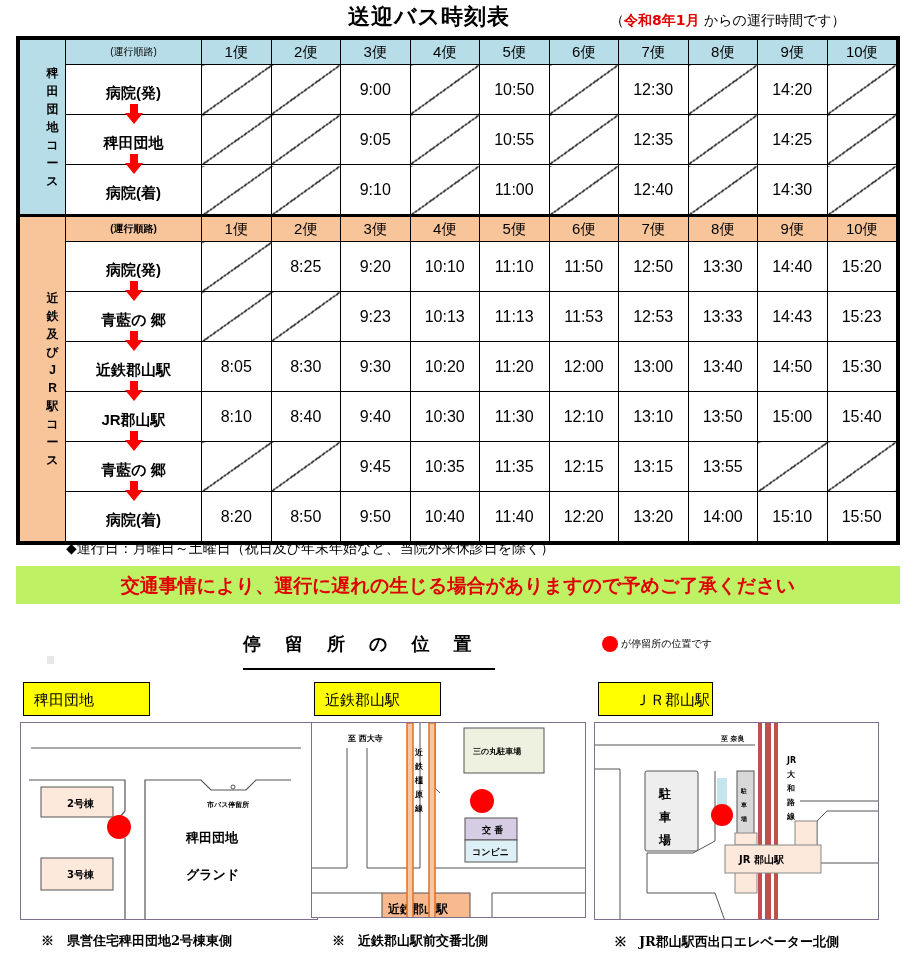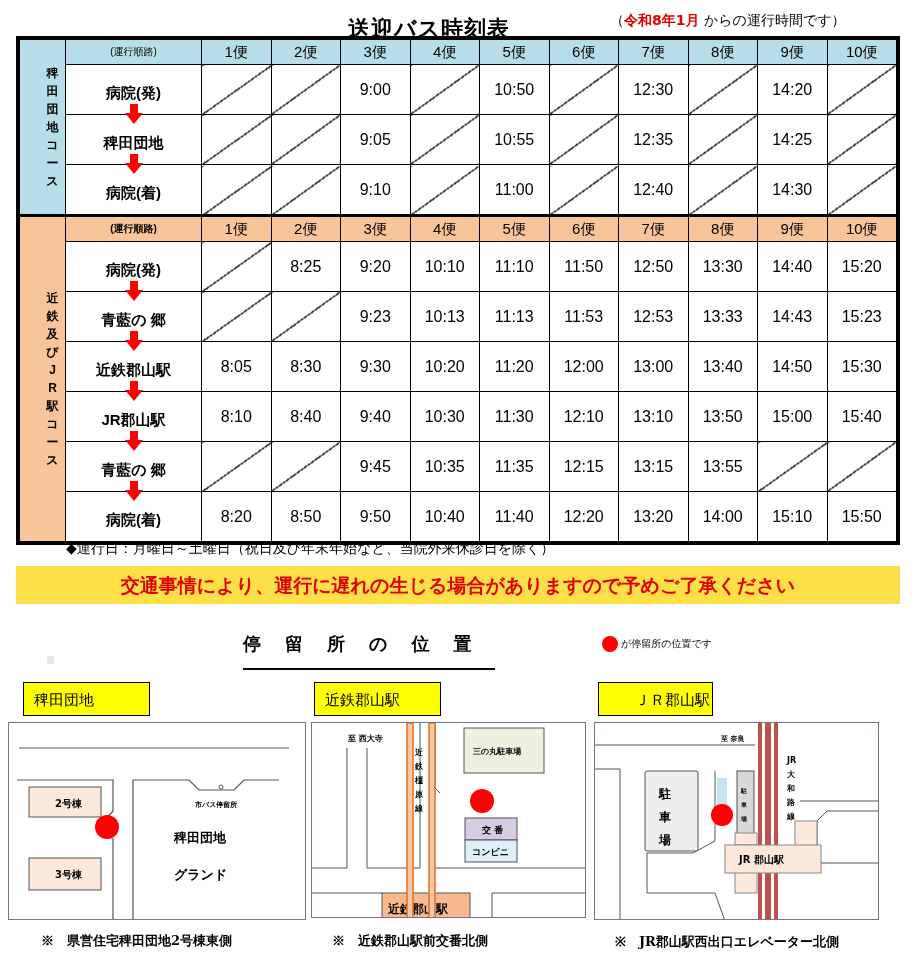--- a/index.html
+++ b/index.html
@@ -1,21 +1,21 @@
 <!DOCTYPE html>
 <html><head>
 <meta charset="utf-8">
 <style>
   html, body { margin:0; padding:0; background:#ffffff; }
   body { width:916px; height:965px; position:relative; overflow:hidden;
          font-family:"DejaVu Sans", "Liberation Sans", sans-serif; color:#000; }
   .abs { position:absolute; }
 
   
-  .title { left:348px; top:14px; font-size:22px; font-weight:bold; letter-spacing:1px; }
+  .title { left:348px; top:2px; font-size:22px; font-weight:bold; letter-spacing:1px; }
   .subtitle { left:610px; top:12px; font-size:14px; }
   .subtitle .red { color:#e00000; font-weight:bold; }
 
   
   .tt { left:16px; top:36px; width:884px; border:3px solid #000; box-sizing:border-box; }
   table.grid { border-collapse:collapse; width:100%; table-layout:fixed; }
   table.grid td { border:1px solid #000; text-align:center; vertical-align:middle;
                   padding:0; position:relative; font-family:"Liberation Sans", sans-serif; font-size:16px; }
   .sec1 .side, .sec1 .hdr { background:#b7dde8; }
   .sec2 .side, .sec2 .hdr { background:#f8c49a; }
@@ -27,21 +27,21 @@
   .side .vtext { display:inline-block; width:14px; line-height:18px; word-break:break-all;margin-left:20px; }
   .route { width:134px; font-weight:bold; font-size:15px !important; }
   .arrow-shape { position:absolute; left:50%; top:-11px; transform:translateX(-50%); width:18px; height:20px; }
   .slash { background:
       linear-gradient(to top right, transparent calc(50% - 0.6px), #000 calc(50% - 0.6px), #000 calc(50% + 0.6px), transparent calc(50% + 0.6px));
       transform:scaleY(-1); }
   .sep-thick { border-top:3px solid #000 !important; }
 
   
   .note { left:66px; top:540px; font-size:14px; }
-  .warn { left:16px; top:566px; width:884px; height:38px; background:#fde047;
+  .warn { left:16px; top:566px; width:884px; height:38px; background:#bef264;
           color:#e00000; font-weight:bold; font-size:19px; text-align:center; line-height:38px; }
 
   
   .stops-title { left:243px; top:633px; font-size:18px; font-weight:bold; letter-spacing:24px;
                  border-bottom:2px solid #000; padding-bottom:13px; line-height:22px; }
   .legend { left:602px; top:636px; font-size:10px; display:flex; align-items:center; }
   .reddot { display:inline-block; width:16px; height:16px; border-radius:50%; background:#ff0000; margin-right:3px; }
   .tiny-sq { left:47px; top:656px; width:7px; height:8px; background:#e8e8e8; }
 
   .loc-label { height:34px; background:#ffff00; border:1px solid #000; font-size:15px;
@@ -240,21 +240,21 @@
 <div class="abs warn">交通事情により、運行に遅れの生じる場合がありますので予めご了承ください</div>
 
 <div class="abs tiny-sq"></div>
 <div class="abs stops-title">停留所の位置</div>
 <div class="abs legend">
   <span class="reddot"></span>
   <span>が停留所の位置です</span>
 </div>
 
 <div class="abs loc-label" style="left:23px;top:682px;width:127px;">稗田団地</div>
-<div class="abs map" style="left:8px;top:722px;width:298px;height:198px;">
+<div class="abs map" style="left:20px;top:722px;width:298px;height:198px;">
   <svg width="282" height="198" viewBox="0 0 282 198">
     <line x1="10" y1="25" x2="280" y2="25" stroke="#555" stroke-width="1.2"></line>
     <polyline points="8,57 104,57 104,88 98,95" fill="none" stroke="#555" stroke-width="1.2"></polyline>
     <line x1="104" y1="115" x2="104" y2="196" stroke="#555" stroke-width="1.2"></line>
     <polyline points="124,196 124,57 180,57 190,67 225,67 235,57 270,57" fill="none" stroke="#555" stroke-width="1.2"></polyline>
     <circle cx="212" cy="64" r="2" fill="none" stroke="#555"></circle>
     <rect x="20" y="64" width="72" height="30" fill="#fde8dc" stroke="#555"></rect>
     <text x="46" y="84" font-size="10">2号棟</text>
     <rect x="20" y="135" width="72" height="32" fill="#fde8dc" stroke="#555"></rect>
     <text x="46" y="155" font-size="10">3号棟</text>

